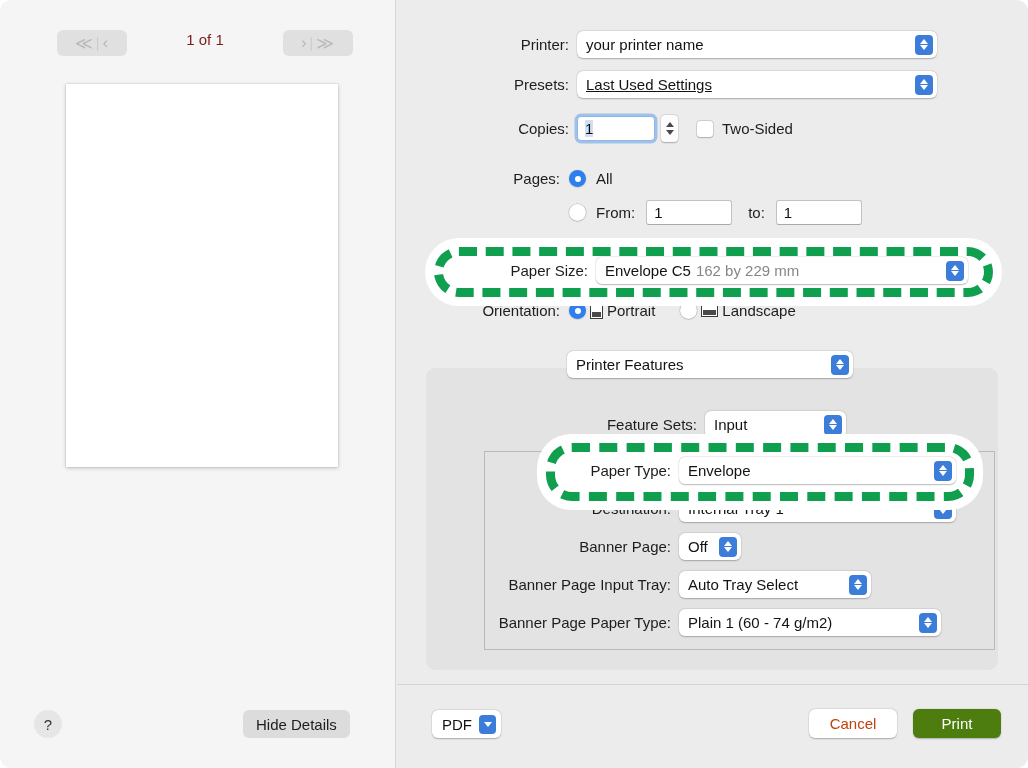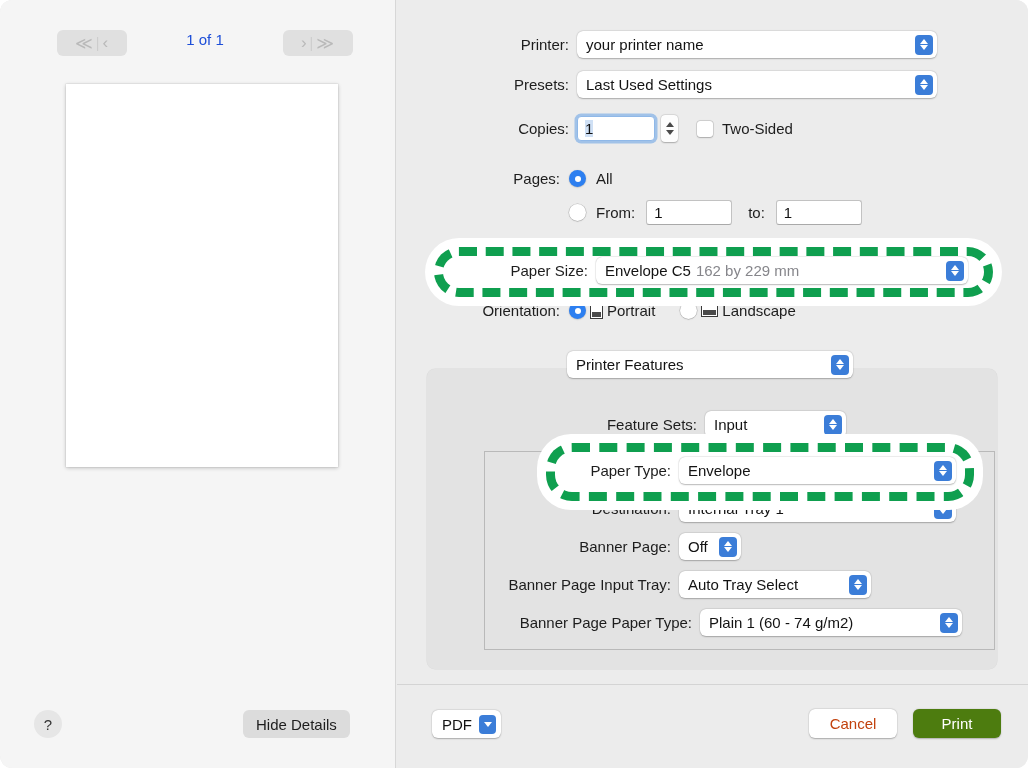--- a/index.html
+++ b/index.html
@@ -36,21 +36,21 @@
     font-size: 17px;
     letter-spacing: 1px;
     user-select: none;
   }
   #pager-prev { left: 57px; width: 70px; }
   #pager-next { left: 283px; width: 70px; }
   .pager .sep { color: #cdcdcd; font-size: 14px; padding: 0 2px; }
   #page-count {
     position: absolute; top: 31px; left: 128px; width: 154px;
     text-align: center;
-    font-size: 15px; color: #1d4ed8;
+    font-size: 15px; color: #7f1d1d;
   }
   #page-sheet {
     position: absolute; left: 66px; top: 84px;
     width: 272px; height: 383px;
     background: #ffffff;
     box-shadow: 0 1px 4px rgba(0,0,0,0.22), 0 0 0 0.5px rgba(0,0,0,0.08);
   }
   #help-button {
     position: absolute; left: 34px; top: 710px;
     width: 28px; height: 28px;
@@ -295,21 +295,21 @@
         <span>your printer name</span>
         <span class="arrows">
             <i class="up"></i>
             <i class="down"></i>
           </span>
       </div>
     </div>
 
     <div class="row" style="left:0; top:71px; width:545px;">
       <div class="lbl" style="width:172px;">Presets:</div>
-      <div class="popup" style="width:360px; margin-left:8px;">
+      <div class="popup" style="width:360px; margin-left:8px;text-decoration:underline;">
         <span>Last Used Settings</span>
         <span class="arrows">
             <i class="up"></i>
             <i class="down"></i>
           </span>
       </div>
     </div>
 
     <div class="row" style="left:0; top:115px;">
       <div class="lbl" style="width:172px;">Copies:</div>
@@ -429,21 +429,21 @@
       <div class="lbl" style="width:274px;">Banner Page Input Tray:</div>
       <div class="popup" style="width:192px; margin-left:8px;">
         <span>Auto Tray Select</span>
         <span class="arrows">
             <i class="up"></i>
             <i class="down"></i>
           </span>
       </div>
     </div>
 
-    <div class="row" style="left:0; top:609px;padding-left:21px;">
+    <div class="row" style="left:0; top:609px;">
       <div class="lbl" style="width:274px;">Banner Page Paper Type:</div>
       <div class="popup" style="width:262px; margin-left:8px;">
         <span>Plain 1 (60 - 74 g/m2)</span>
         <span class="arrows">
             <i class="up"></i>
             <i class="down"></i>
           </span>
       </div>
     </div>
 

